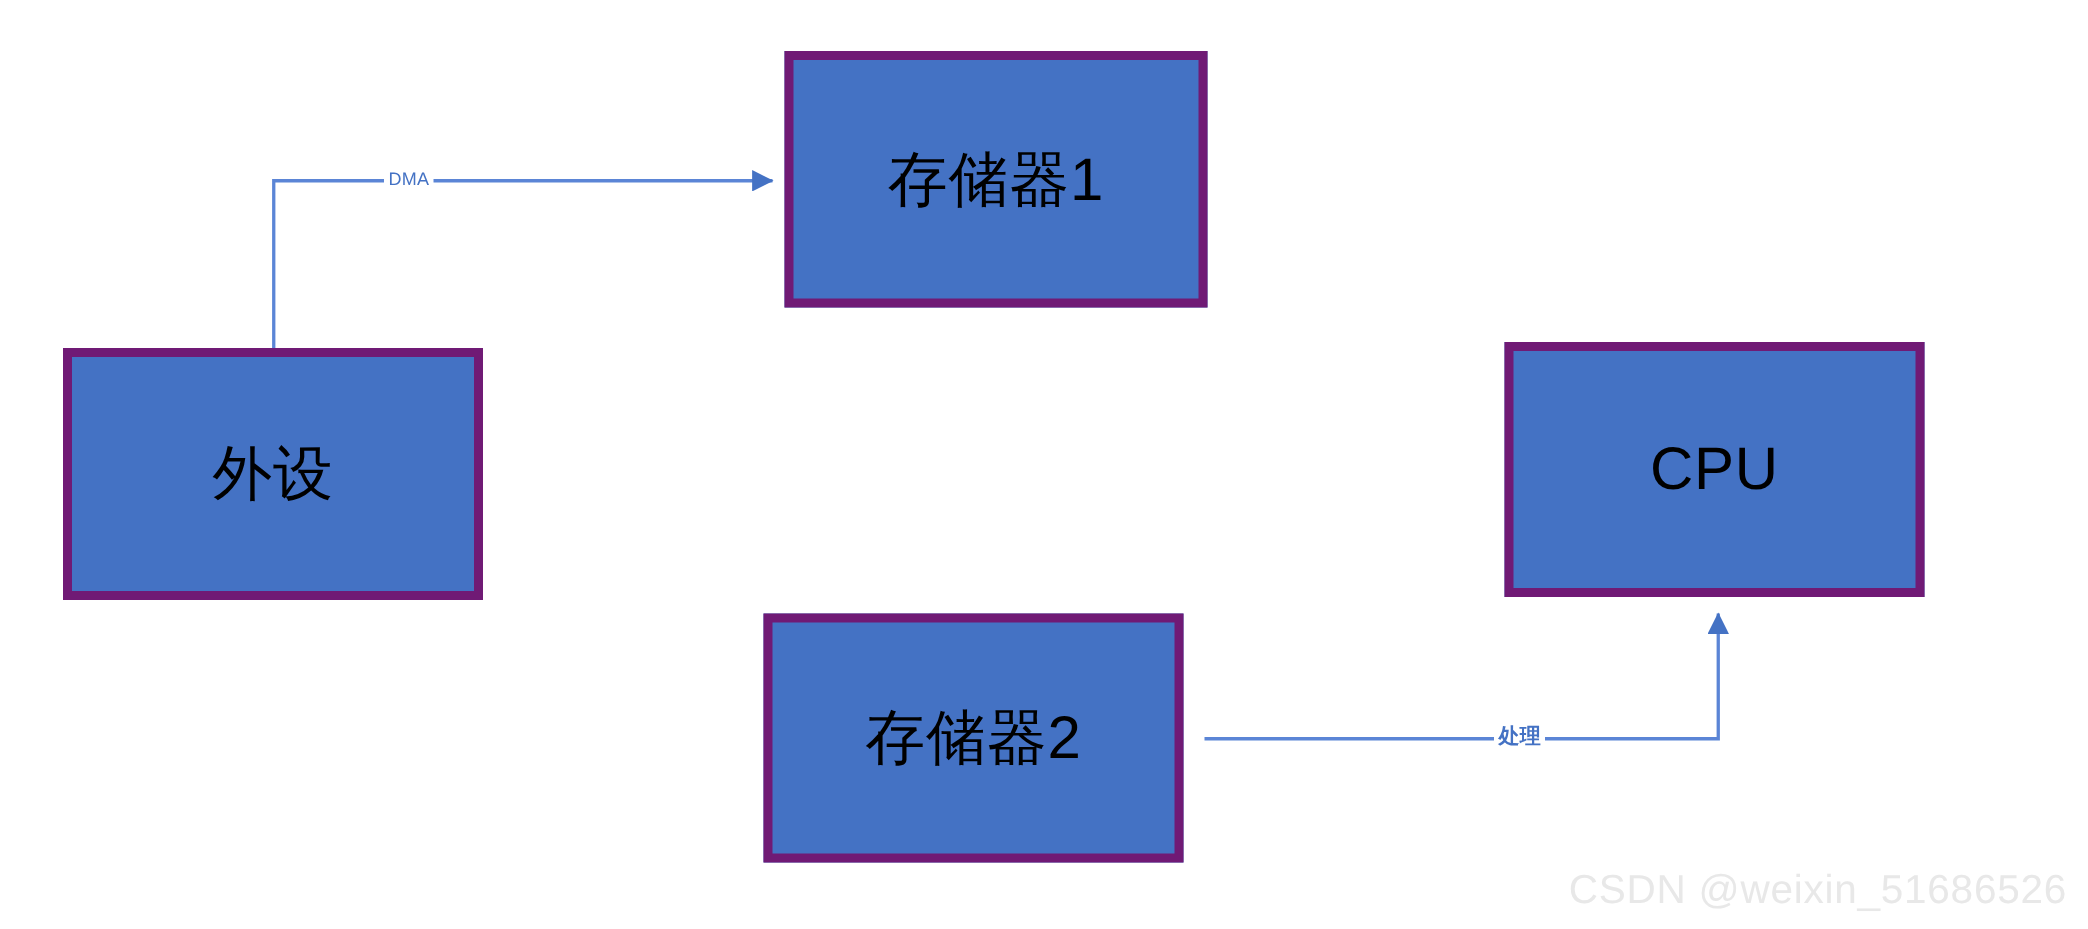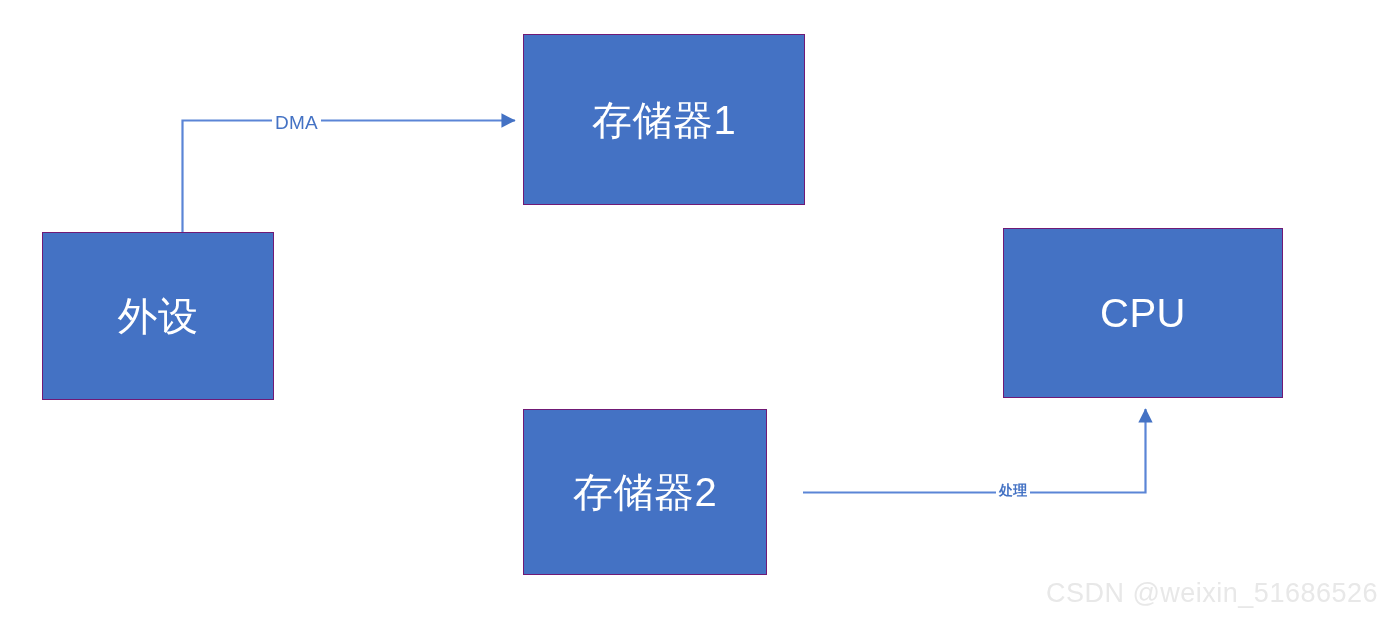--- a/index.html
+++ b/index.html
@@ -16,36 +16,36 @@
     width: 1392px;
     height: 619px;
     background: #ffffff;
     overflow: hidden;
   }
   
   .node {
     position: absolute;
     box-sizing: border-box;
     background: #4472C4;
-    border: 1px solid #701a75;
+    border: 6px solid #701a75;
     display: flex;
     align-items: center;
     justify-content: center;
-    color: #ffffff;
+    color: #000000;
     font-size: 40px;
     line-height: 1;
     font-weight: 400;
     letter-spacing: 0.5px;
     white-space: nowrap;
     user-select: none;
   }
   #node-mem1   { left: 523px; top: 34px;  width: 282px; height: 171px; }
-  #node-periph { left: 42px;  top: 232px; width: 232px; height: 168px; }
+  #node-periph { left: 42px;  top: 232px; width: 280px; height: 168px; }
   #node-cpu    { left: 1003px;top: 228px; width: 280px; height: 170px; }
-  #node-mem2   { left: 523px; top: 409px; width: 244px; height: 166px; text-align: center; }
+  #node-mem2   { left: 509px; top: 409px; width: 280px; height: 166px; text-align: center; }
 
   
   #connectors {
     position: absolute;
     left: 0;
     top: 0;
     width: 1392px;
     height: 619px;
     pointer-events: none;
   }
@@ -53,23 +53,23 @@
   .edge-label {
     position: absolute;
     color: #4472C4;
     background: #ffffff;
     padding: 0 3px;
     line-height: 1;
     white-space: nowrap;
     user-select: none;
   }
   #edge-label-dma {
-    left: 272px;
+    left: 256px;
     top: 113px;
-    font-size: 19px;
+    font-size: 12px;
     letter-spacing: 0.2px;
   }
   #edge-label-chuli {
     left: 996px;
     top: 483px;
     font-size: 14px;
     letter-spacing: 0.2px;
     font-weight: bold;
   }
   

